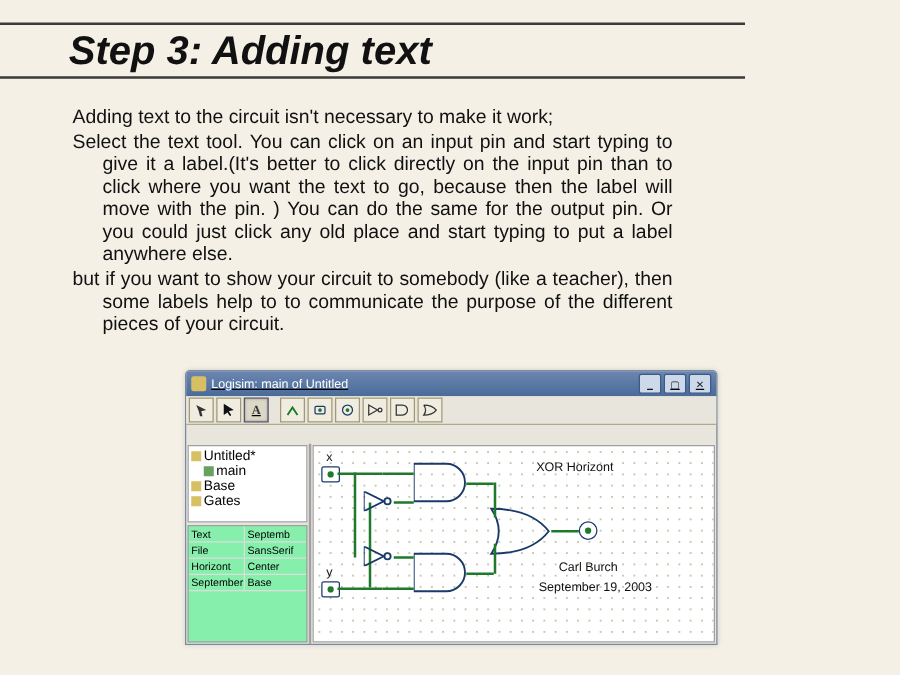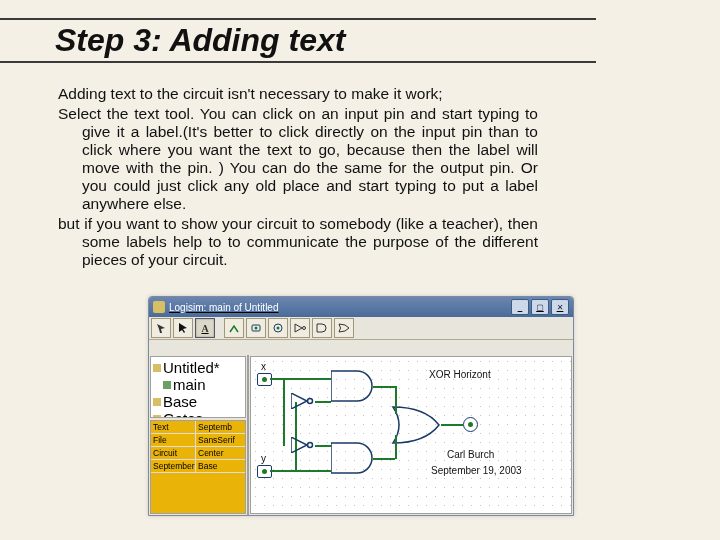--- a/index.html
+++ b/index.html
@@ -123,30 +123,30 @@
     width: 98px;
     display: flex;
     flex-direction: column;
     border-right: 2px solid #a0a0a0;
   }
   .tree {
     flex: 0 0 56px;
     background: #fff;
     border: 1px solid #a0a0a0;
     margin: 1px;
-    font-size: 15px;
+    font-size: 11px;
     padding: 2px;
     overflow: hidden;
   }
   .tree-row { display: flex; align-items: center; gap: 2px; white-space: nowrap; }
   .tree-icon { width: 8px; height: 8px; background: #d6c063; }
   .tree-icon.green { background: #6aa060; }
   .props {
     flex: 1;
-    background: #eab308;
+    background: #86efac;
     border: 1px solid #a0a0a0;
     margin: 1px;
     font-size: 8.5px;
     overflow: hidden;
   }
   .prow { display: flex; border-bottom: 1px solid #ddd; }
   .pcell { padding: 1px 2px; }
   .pcell.k { width: 40px; border-right: 1px solid #ddd; }
   .pcell.v { flex: 1; }
   .canvas {
@@ -291,21 +291,21 @@
         <div class="props">
           <div class="prow">
               <div class="pcell k">Text</div>
               <div class="pcell v">Septemb</div>
             </div>
           <div class="prow">
               <div class="pcell k">File</div>
               <div class="pcell v">SansSerif</div>
             </div>
           <div class="prow">
-              <div class="pcell k">Circuit</div>
+              <div class="pcell k">Horizont</div>
               <div class="pcell v">Center</div>
             </div>
           <div class="prow">
               <div class="pcell k">September</div>
               <div class="pcell v">Base</div>
             </div>
         </div>
       </div>
 
       <div class="canvas">

